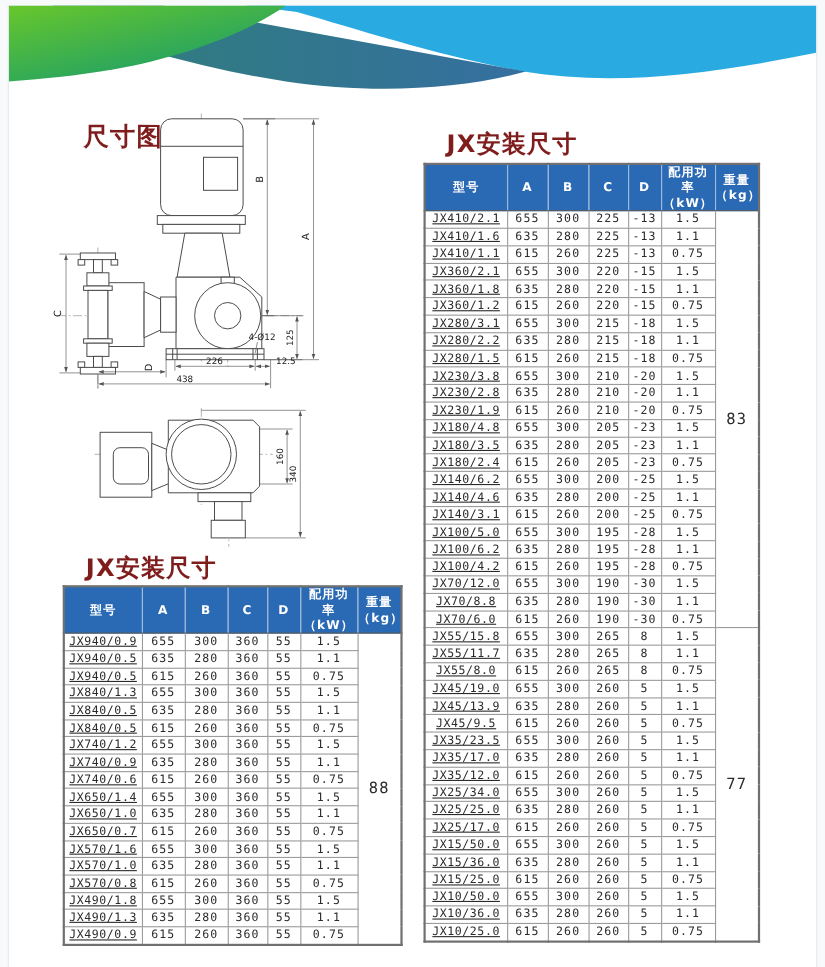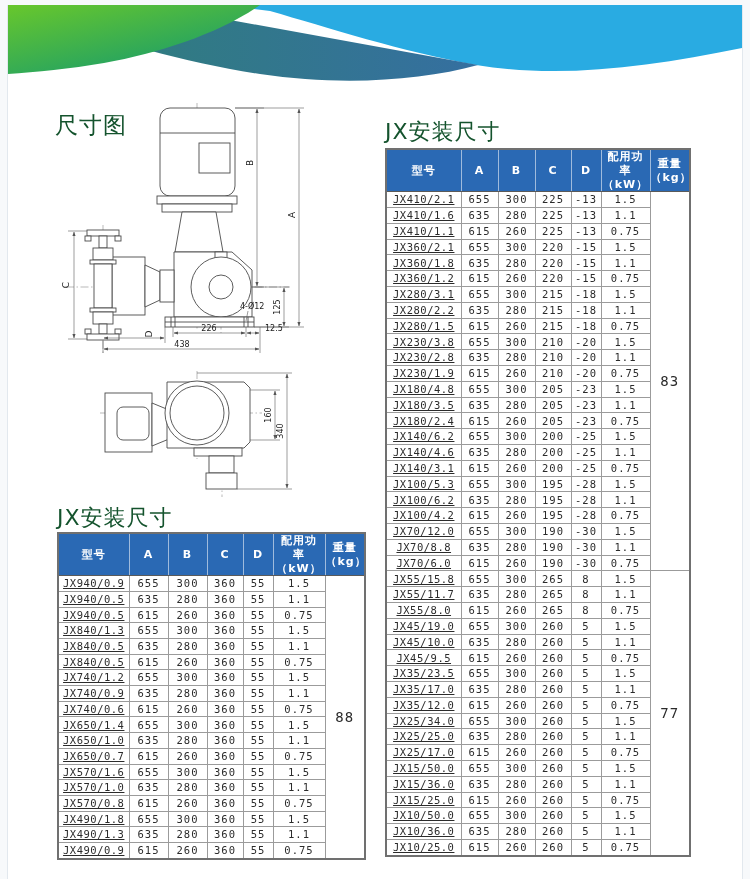--- a/index.html
+++ b/index.html
@@ -9,27 +9,27 @@
     font-family:"DejaVu Sans","Liberation Sans",sans-serif;
     overflow:hidden;
   }
   .page-card{
     position:absolute;left:7px;top:5px;right:7px;bottom:0;
     background:#ffffff;border:1px solid #e2e8ee;border-bottom:none;
   }
   .banner{position:absolute;left:8px;top:5px;width:734px;height:80px;}
   .banner svg{display:block;width:100%;height:100%;}
   .sec-title{
-    position:absolute;font-weight:normal;color:#14532d;
-    font-size:22px;letter-spacing:1px;line-height:1;white-space:nowrap;
+    position:absolute;font-weight:bold;color:#7f1d1d;
+    font-size:22px;letter-spacing:1px;line-height:1;white-space:nowrap;margin-left:21px;
   }
   #diagram-title{left:55px;top:114px;font-size:23px;}
   #left-title{left:57px;top:507px;}
   #right-title{left:385px;top:121px;}
-  .diagram{position:absolute;left:52px;top:103px;width:330px;height:400px;text-decoration:underline;}
+  .diagram{position:absolute;left:38px;top:103px;width:330px;height:400px;text-decoration:underline;}
   .diagram svg{display:block;width:100%;height:100%;}
 
   table.dim-table{
     position:absolute;border-collapse:collapse;table-layout:fixed;
     border:2px solid #707070;background:#fff;
   }
   #left-table{left:57px;top:532px;width:308px;}
   #right-table{left:385px;top:148px;width:306px;}
   .dim-table th{
     background:#2a69b4;color:#ffffff;font-weight:bold;
@@ -549,21 +549,21 @@
       </tr>
       <tr>
         <td class="model">JX140/3.1</td>
         <td class="num">615</td>
         <td class="num">260</td>
         <td class="num">200</td>
         <td class="num">-25</td>
         <td class="num">0.75</td>
       </tr>
       <tr>
-        <td class="model">JX100/5.3</td>
+        <td class="model">JX100/5.0</td>
         <td class="num">655</td>
         <td class="num">300</td>
         <td class="num">195</td>
         <td class="num">-28</td>
         <td class="num">1.5</td>
       </tr>
       <tr>
         <td class="model">JX100/6.2</td>
         <td class="num">635</td>
         <td class="num">280</td>
@@ -630,21 +630,21 @@
       </tr>
       <tr>
         <td class="model">JX45/19.0</td>
         <td class="num">655</td>
         <td class="num">300</td>
         <td class="num">260</td>
         <td class="num">5</td>
         <td class="num">1.5</td>
       </tr>
       <tr>
-        <td class="model">JX45/10.0</td>
+        <td class="model">JX45/13.9</td>
         <td class="num">635</td>
         <td class="num">280</td>
         <td class="num">260</td>
         <td class="num">5</td>
         <td class="num">1.1</td>
       </tr>
       <tr>
         <td class="model">JX45/9.5</td>
         <td class="num">615</td>
         <td class="num">260</td>

